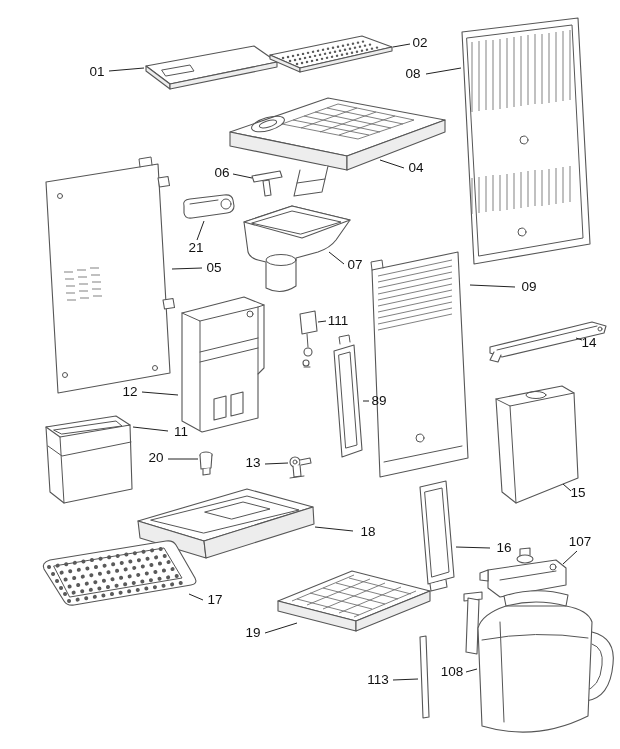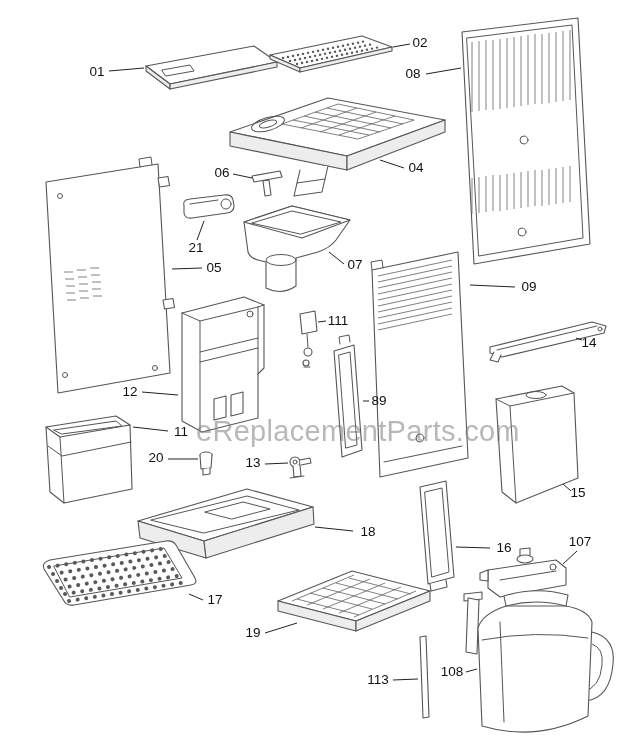--- a/index.html
+++ b/index.html
@@ -291,14 +291,13 @@
   <g>
     <path class="leader" d="M393,680 L418,679"></path>
     <text class="num" x="378" y="684">113</text>
   </g>
   <g>
     <path class="leader" d="M466,672 L477,669"></path>
     <text class="num" x="452" y="676">108</text>
   </g>
 </svg>
 
-<div class="watermark">eReplacementParts.com</div>
 </div>
 
 </body></html>

